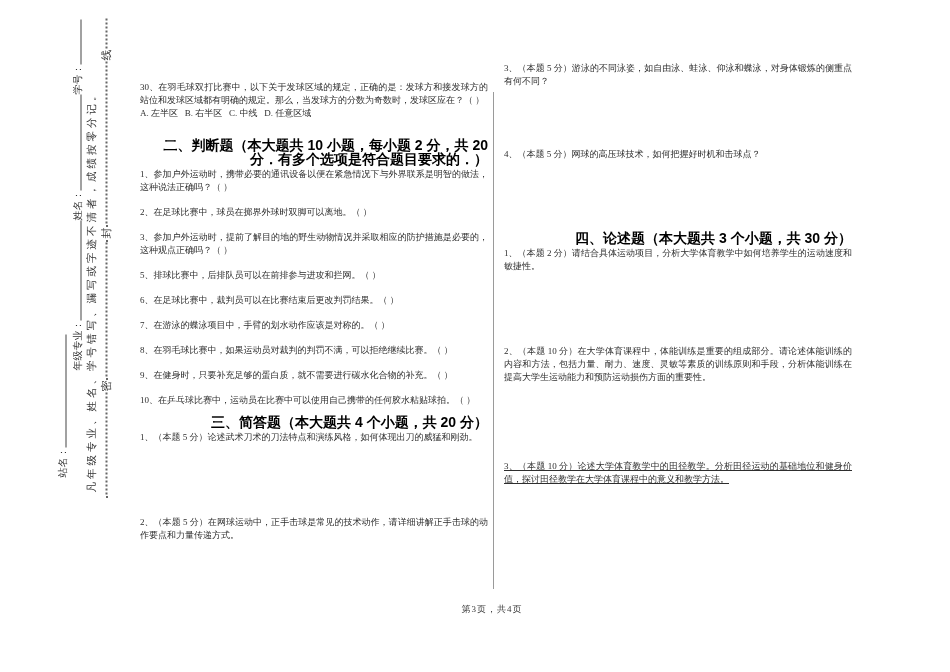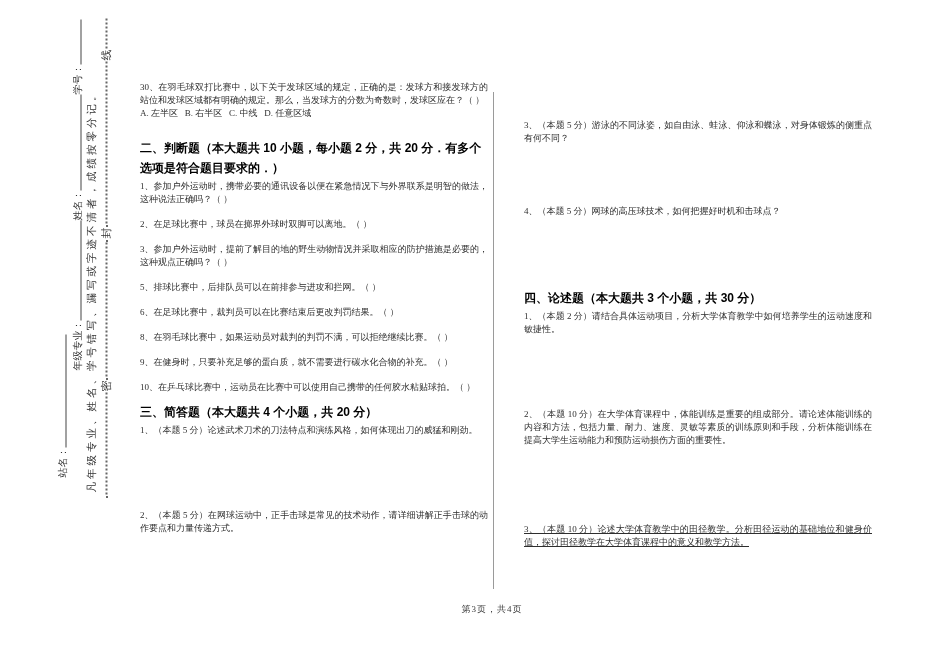--- a/index.html
+++ b/index.html
@@ -17,27 +17,27 @@
   .m-row .sp { display:inline-block; height:1px; }
   .blank { display:inline-block; border-bottom:1px solid #444; height:11px; margin-bottom:2px; }
   .m-label { line-height:13px; }
   .warn-row { font-size:10.5px; letter-spacing:3px; color:#333; align-items:center; }
   .seal-row { align-items:center; font-size:11px; color:#333; }
   .dotseg { border-top:2px dotted #666; height:0; align-self:center; display:inline-block; }
   .seal-ch { padding:0 1px; line-height:15px; }
   
   .col { position:absolute; top:0; font-size:9px; line-height:13px; color:#2e2e2e; text-align:justify; }
   .col-left  { left:112px; width:348px; padding-top:81px;margin-left:28px; }
-  .col-right { left:524px; width:348px; padding-top:119px; }
+  .col-right { left:504px; width:348px; padding-top:62px; }
   .q { margin-top:12px; }
   .q-first { margin-top:0; }
   .opts { white-space:pre-wrap; }
   .sec-head {
     font-family:"Liberation Sans", sans-serif; font-weight:700;
-    font-size:12px; line-height:20px; color:#000; text-align:left;
+    font-size:14px; line-height:14px; color:#000; text-align:right;
   }
   .head-judge { margin-top:18px; }
   .head-short { margin-top:8px; }
   .head-essay { margin-top:70px; }
   .after-head { margin-top:2px; }
   .gap-72 { margin-top:72px; }
   .gap-76 { margin-top:76px;text-decoration:underline; }
   .gap-78 { margin-top:60px; }
   .divider { position:absolute; left:493px; top:92px; width:1px; height:497px; background:#9a9a9a; }
   .footer {
@@ -86,20 +86,21 @@
   <div class="col col-left">
     <p class="q-first">30、在羽毛球双打比赛中，以下关于发球区域的规定，正确的是：发球方和接发球方的站位和发球区域都有明确的规定。那么，当发球方的分数为奇数时，发球区应在？（  ）</p>
     <p class="opts">A. 左半区   B. 右半区   C. 中线   D. 任意区域</p>
 
     <p class="sec-head head-judge">二、判断题（本大题共 10 小题，每小题 2 分，共 20 分．有多个选项是符合题目要求的．）</p>
     <p class="after-head">1、参加户外运动时，携带必要的通讯设备以便在紧急情况下与外界联系是明智的做法，这种说法正确吗？（  ）</p>
     <p class="q">2、在足球比赛中，球员在掷界外球时双脚可以离地。（  ）</p>
     <p class="q">3、参加户外运动时，提前了解目的地的野生动物情况并采取相应的防护措施是必要的，这种观点正确吗？（  ）</p>
     <p class="q">5、排球比赛中，后排队员可以在前排参与进攻和拦网。（  ）</p>
     <p class="q">6、在足球比赛中，裁判员可以在比赛结束后更改判罚结果。（  ）</p>
+    <p class="q">7、在游泳的蝶泳项目中，手臂的划水动作应该是对称的。（  ）</p>
     <p class="q">8、在羽毛球比赛中，如果运动员对裁判的判罚不满，可以拒绝继续比赛。（  ）</p>
     <p class="q">9、在健身时，只要补充足够的蛋白质，就不需要进行碳水化合物的补充。（  ）</p>
     <p class="q">10、在乒乓球比赛中，运动员在比赛中可以使用自己携带的任何胶水粘贴球拍。（  ）</p>
 
     <p class="sec-head head-short">三、简答题（本大题共 4 个小题，共 20 分）</p>
     <p class="after-head">1、（本题 5 分）论述武术刀术的刀法特点和演练风格，如何体现出刀的威猛和刚劲。</p>
     <p class="gap-72">2、（本题 5 分）在网球运动中，正手击球是常见的技术动作，请详细讲解正手击球的动作要点和力量传递方式。</p>
   </div>
 
   <div class="col col-right">

